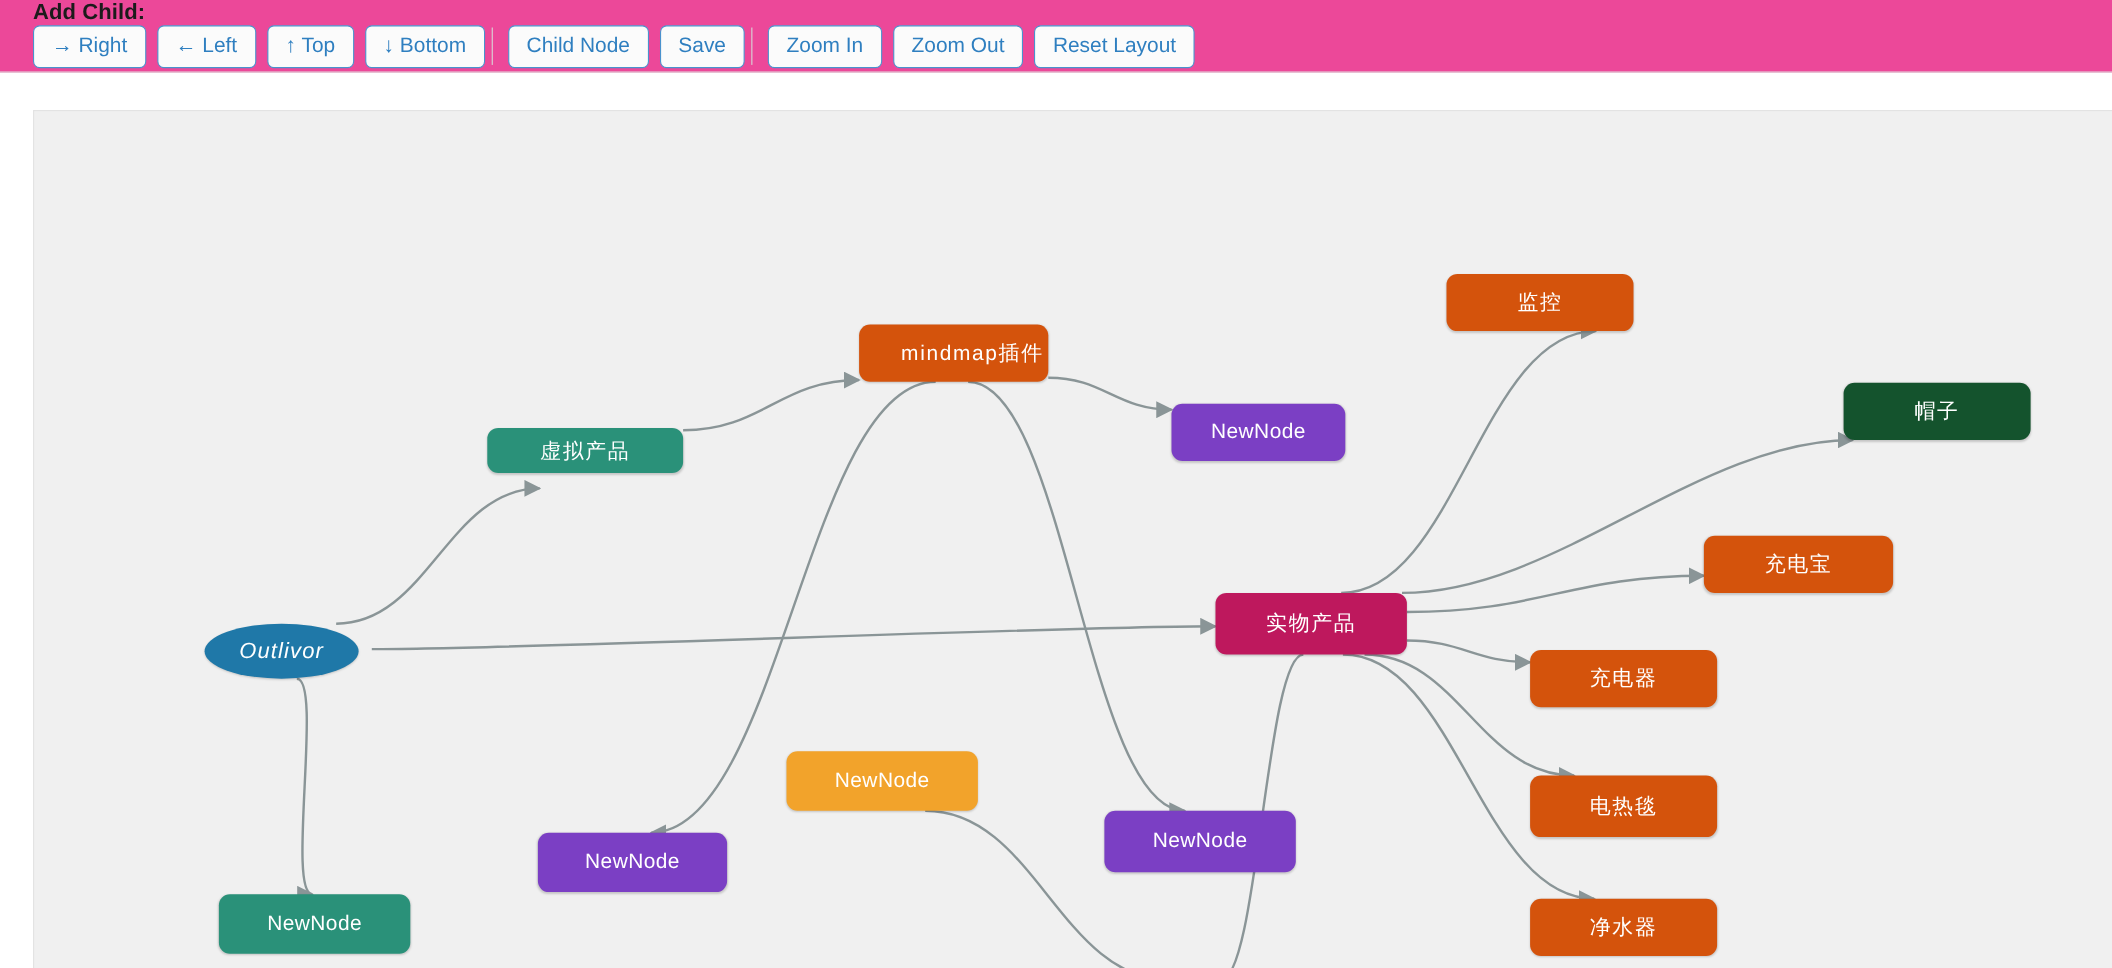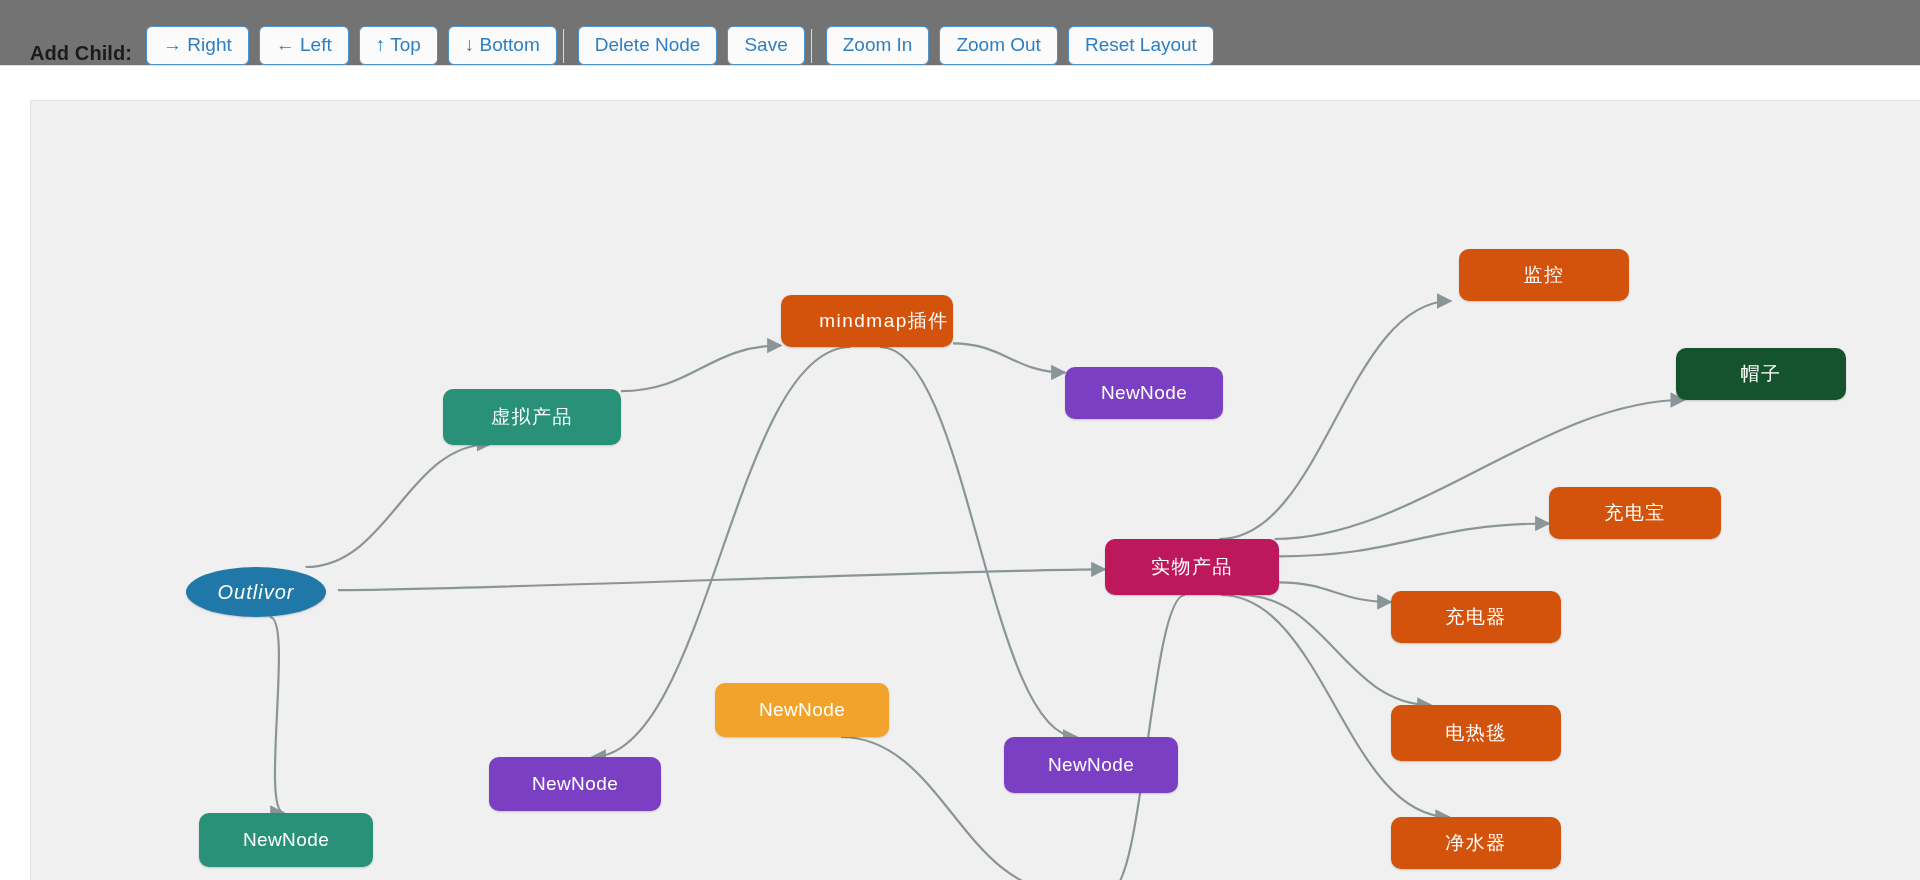--- a/index.html
+++ b/index.html
@@ -10,25 +10,26 @@
     font-family: "Liberation Sans", sans-serif;
     overflow: hidden;
   }
 
   #app { position: relative; width: 1920px; height: 880px; background:#ffffff; }
 
   
   .toolbar {
     position: absolute; left: 0; top: 0;
     width: 1920px; height: 66px;
-    background: #737373;
+    background: #ec4899;
     border-bottom: 1px solid #e0e0e0;
-    display: flex; align-items: flex-end;
+    display: flex; align-items: flex-start;
     box-sizing: border-box;
     padding-left: 30px;
+    flex-direction: column;
   }
   .toolbar-label {
     font-size: 20px; font-weight: bold; color: #1b1b1b;
     margin-right: 14px; white-space: nowrap;
     letter-spacing: .1px;
   }
   .btn-group { display: flex; align-items: center; }
   .tbtn {
     font-family: "Liberation Sans", sans-serif;
     font-size: 19px; color: #2f7fc0;
@@ -86,21 +87,21 @@
     <span class="toolbar-label">Add Child:</span>
     <div id="toolbar-groups" style="display:flex;align-items:center;">
         <div class="btn-group">
           <button class="tbtn">→ Right</button>
           <button class="tbtn">← Left</button>
           <button class="tbtn">↑ Top</button>
           <button class="tbtn">↓ Bottom</button>
         </div>
         <div class="divider"></div>
         <div class="btn-group">
-          <button class="tbtn">Delete Node</button>
+          <button class="tbtn">Child Node</button>
           <button class="tbtn">Save</button>
         </div>
         <div class="divider"></div>
         <div class="btn-group">
           <button class="tbtn">Zoom In</button>
           <button class="tbtn">Zoom Out</button>
           <button class="tbtn">Reset Layout</button>
         </div>
       </div>
   </div>
@@ -125,25 +126,25 @@
           <path d="M 1248 455.39503386004515 C 1369.5 455.39503386004515, 1396.5 422.4830699774266, 1518 422.4830699774266" fill="none" stroke="#8a9597" stroke-width="2.2" marker-end="url(#arrow)"></path>
           <path d="M 1248 481.3169014084507 C 1298.4 481.3169014084507, 1309.6 501.03521126760563, 1360 501.03521126760563" fill="none" stroke="#8a9597" stroke-width="2.2" marker-end="url(#arrow)"></path>
           <path d="M 1209.4878048780488 494 C 1295.2073170731708 494, 1314.2560975609756 604, 1399.9756097560976 604" fill="none" stroke="#8a9597" stroke-width="2.2" marker-end="url(#arrow)"></path>
           <path d="M 1189.8115942028985 494 C 1292.6072463768116 494, 1315.450724637681 716, 1418.2463768115942 716" fill="none" stroke="#8a9597" stroke-width="2.2" marker-end="url(#arrow)"></path>
           <path d="M 1153.900284900285 494 C 1120.125925925926 494, 1112.6205128205129 790, 1078.8461538461538 790" fill="none" stroke="#8a9597" stroke-width="2.2" marker-end="url(#arrow)"></path>
           <path d="M 810.0721153846154 636 C 910.3572115384615 636, 932.6427884615384 790, 1032.9278846153845 790" fill="none" stroke="#8a9597" stroke-width="2.2" marker-end="url(#arrow)"></path>
         </g>
     </svg>
     <div id="node-layer">
         <div class="node ellipse" style="left: 155px; top: 466px; width: 140px; height: 50px; background: rgb(31, 120, 168); font-style: italic;">Outlivor</div>
-        <div class="node cn" style="left: 412px; top: 288px; width: 178px; height: 56px; background: rgb(42, 145, 121);">虚拟产品</div>
+        <div class="node cn" style="left: 412px; top: 288px; width: 178px; height: 41px; background: rgb(42, 145, 121);">虚拟产品</div>
         <div class="node cn" style="left: 750px; top: 194px; width: 172px; height: 52px; background: rgb(212, 83, 12); padding-left: 34px;">mindmap插件</div>
         <div class="node" style="left: 1034px; top: 266px; width: 158px; height: 52px; background: rgb(123, 63, 196);">NewNode</div>
         <div class="node cn" style="left: 1074px; top: 438px; width: 174px; height: 56px; background: #be185d;">实物产品</div>
-        <div class="node cn" style="left: 1428px; top: 148px; width: 170px; height: 52px; background: rgb(212, 83, 12);">监控</div>
+        <div class="node cn" style="left: 1284px; top: 148px; width: 170px; height: 52px; background: rgb(212, 83, 12);">监控</div>
         <div class="node cn" style="left: 1645px; top: 247px; width: 170px; height: 52px; background: #14532d;">帽子</div>
         <div class="node cn" style="left: 1518px; top: 386px; width: 172px; height: 52px; background: rgb(212, 83, 12);">充电宝</div>
         <div class="node cn" style="left: 1360px; top: 490px; width: 170px; height: 52px; background: rgb(212, 83, 12);">充电器</div>
         <div class="node cn" style="left: 1360px; top: 604px; width: 170px; height: 56px; background: rgb(212, 83, 12);">电热毯</div>
         <div class="node cn" style="left: 1360px; top: 716px; width: 170px; height: 52px; background: rgb(212, 83, 12);">净水器</div>
         <div class="node" style="left: 168px; top: 712px; width: 174px; height: 54px; background: rgb(42, 145, 121);">NewNode</div>
         <div class="node" style="left: 458px; top: 656px; width: 172px; height: 54px; background: rgb(123, 63, 196);">NewNode</div>
         <div class="node" style="left: 684px; top: 582px; width: 174px; height: 54px; background: rgb(242, 163, 43);">NewNode</div>
         <div class="node" style="left: 973px; top: 636px; width: 174px; height: 56px; background: rgb(123, 63, 196);">NewNode</div>
       </div>

